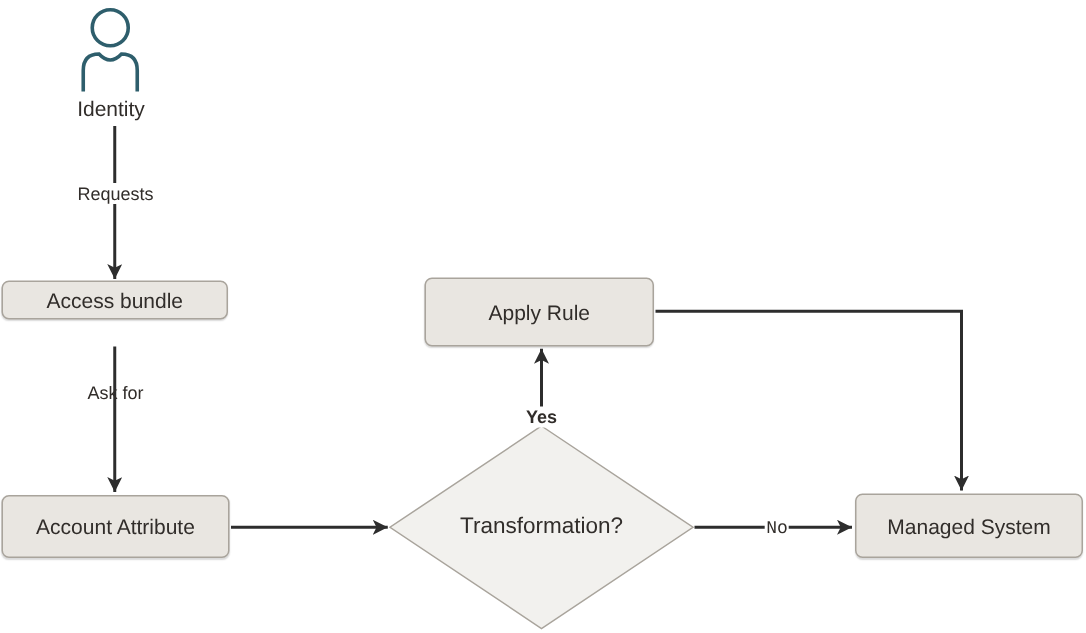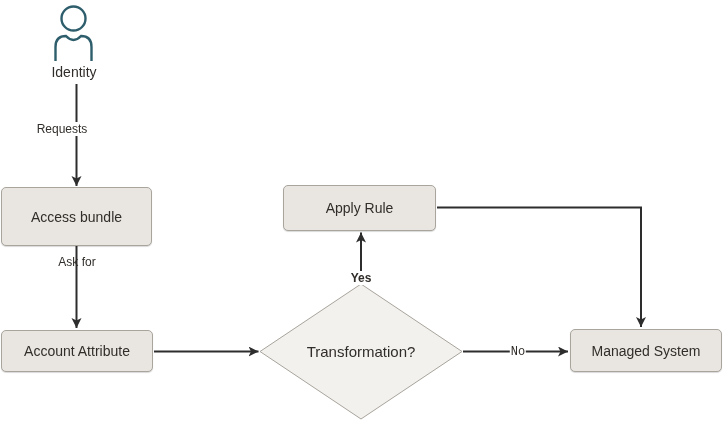--- a/index.html
+++ b/index.html
@@ -23,21 +23,21 @@
     background: #e9e6e1;
     border: 1px solid #a9a49c;
     border-radius: 5px;
     box-shadow: 0 1px 1px rgba(0,0,0,0.15);
     display: flex;
     align-items: center;
     justify-content: center;
     font-size: 14px;
     white-space: nowrap;
   }
-  #node-access-bundle    { left: 1px;   top: 187px; width: 151px; height: 59px; }
+  #node-access-bundle    { left: 1px;   top: 187px; width: 151px; height: 26px; }
   #node-account-attr     { left: 1px;   top: 330px; width: 152px; height: 42px; }
   #node-apply-rule       { left: 283px; top: 185px; width: 153px; height: 46px; }
   #node-managed-system   { left: 570px; top: 329px; width: 152px; height: 43px; }
 
   .diamond-label {
     position: absolute;
     left: 361px; top: 351px;
     transform: translate(-50%, -50%);
     font-size: 15px;
     white-space: nowrap;
@@ -45,21 +45,21 @@
   .edge-label {
     position: absolute;
     transform: translate(-50%, -50%);
     font-size: 12px;
     line-height: 14px;
     white-space: nowrap;
     text-align: center;
   }
   .edge-label.bg-white { background: #ffffff; padding: 0 1px; }
   #label-identity  { left: 74px;  top: 72px;  font-size: 14px; }
-  #label-requests  { left: 62px;  top: 129px; }
+  #label-requests  { left: 77px;  top: 129px; }
   #label-ask-for   { left: 77px;  top: 262px; }
   #label-yes       { left: 361px; top: 278px; font-weight: bold; }
   #label-no        { left: 518px; top: 352px; font-family: Liberation Mono, monospace; }
 </style>
 </head>
 <body>
 
 <div id="stage">
 
   <svg id="edges-svg" viewBox="0 0 724 422" xmlns="http://www.w3.org/2000/svg">

